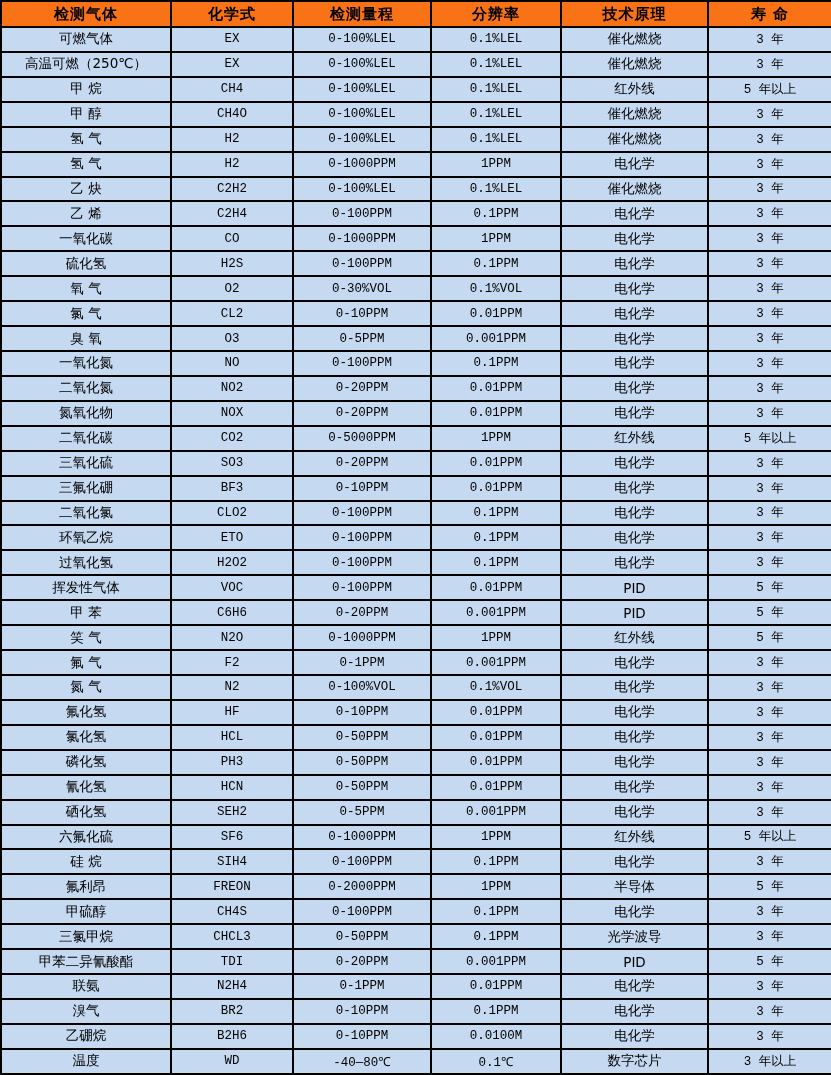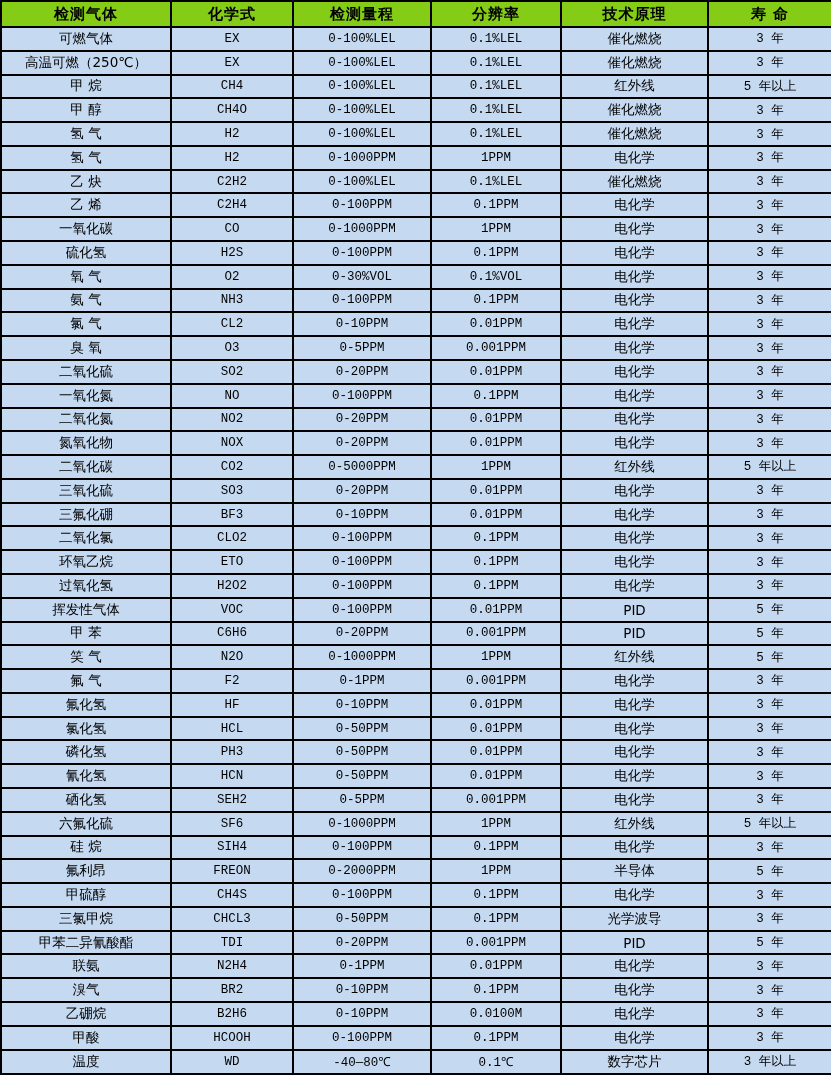--- a/index.html
+++ b/index.html
@@ -18,21 +18,21 @@
   }
   .spec-table th, .spec-table td {
     border: 2px solid #000000;
     text-align: center;
     vertical-align: middle;
     padding: 0 2px;
     overflow: hidden;
     white-space: nowrap;
   }
   .spec-table thead th {
-    background: #84cc16;
+    background: #f97316;
     font-size: 15px;
     font-weight: bold;
     height: 24px;
     letter-spacing: 1px;
   }
   .spec-table td {
     font-size: 13px;
   }
   
   td.c0, td.c4 {
@@ -150,48 +150,32 @@
       </tr>
       <tr>
         <td class="c0">氧 气</td>
         <td class="c1">O2</td>
         <td class="c2">0-30%VOL</td>
         <td class="c3">0.1%VOL</td>
         <td class="c4">电化学</td>
         <td class="c5">3 年</td>
       </tr>
       <tr>
-        <td class="c0">氨 气</td>
-        <td class="c1">NH3</td>
-        <td class="c2">0-100PPM</td>
-        <td class="c3">0.1PPM</td>
-        <td class="c4">电化学</td>
-        <td class="c5">3 年</td>
-      </tr>
-      <tr>
         <td class="c0">氯 气</td>
         <td class="c1">CL2</td>
         <td class="c2">0-10PPM</td>
         <td class="c3">0.01PPM</td>
         <td class="c4">电化学</td>
         <td class="c5">3 年</td>
       </tr>
       <tr>
         <td class="c0">臭 氧</td>
         <td class="c1">O3</td>
         <td class="c2">0-5PPM</td>
         <td class="c3">0.001PPM</td>
-        <td class="c4">电化学</td>
-        <td class="c5">3 年</td>
-      </tr>
-      <tr>
-        <td class="c0">二氧化硫</td>
-        <td class="c1">SO2</td>
-        <td class="c2">0-20PPM</td>
-        <td class="c3">0.01PPM</td>
         <td class="c4">电化学</td>
         <td class="c5">3 年</td>
       </tr>
       <tr>
         <td class="c0">一氧化氮</td>
         <td class="c1">NO</td>
         <td class="c2">0-100PPM</td>
         <td class="c3">0.1PPM</td>
         <td class="c4">电化学</td>
         <td class="c5">3 年</td>
@@ -286,20 +270,28 @@
       </tr>
       <tr>
         <td class="c0">氟 气</td>
         <td class="c1">F2</td>
         <td class="c2">0-1PPM</td>
         <td class="c3">0.001PPM</td>
         <td class="c4">电化学</td>
         <td class="c5">3 年</td>
       </tr>
       <tr>
+        <td class="c0">氮 气</td>
+        <td class="c1">N2</td>
+        <td class="c2">0-100%VOL</td>
+        <td class="c3">0.1%VOL</td>
+        <td class="c4">电化学</td>
+        <td class="c5">3 年</td>
+      </tr>
+      <tr>
         <td class="c0">氟化氢</td>
         <td class="c1">HF</td>
         <td class="c2">0-10PPM</td>
         <td class="c3">0.01PPM</td>
         <td class="c4">电化学</td>
         <td class="c5">3 年</td>
       </tr>
       <tr>
         <td class="c0">氯化氢</td>
         <td class="c1">HCL</td>
@@ -398,28 +390,20 @@
       </tr>
       <tr>
         <td class="c0">乙硼烷</td>
         <td class="c1">B2H6</td>
         <td class="c2">0-10PPM</td>
         <td class="c3">0.0100M</td>
         <td class="c4">电化学</td>
         <td class="c5">3 年</td>
       </tr>
       <tr>
-        <td class="c0">甲酸</td>
-        <td class="c1">HCOOH</td>
-        <td class="c2">0-100PPM</td>
-        <td class="c3">0.1PPM</td>
-        <td class="c4">电化学</td>
-        <td class="c5">3 年</td>
-      </tr>
-      <tr>
         <td class="c0">温度</td>
         <td class="c1">WD</td>
         <td class="c2">-40—80℃</td>
         <td class="c3">0.1℃</td>
         <td class="c4">数字芯片</td>
         <td class="c5">3 年以上</td>
       </tr>
     </tbody>
 </table>
 

